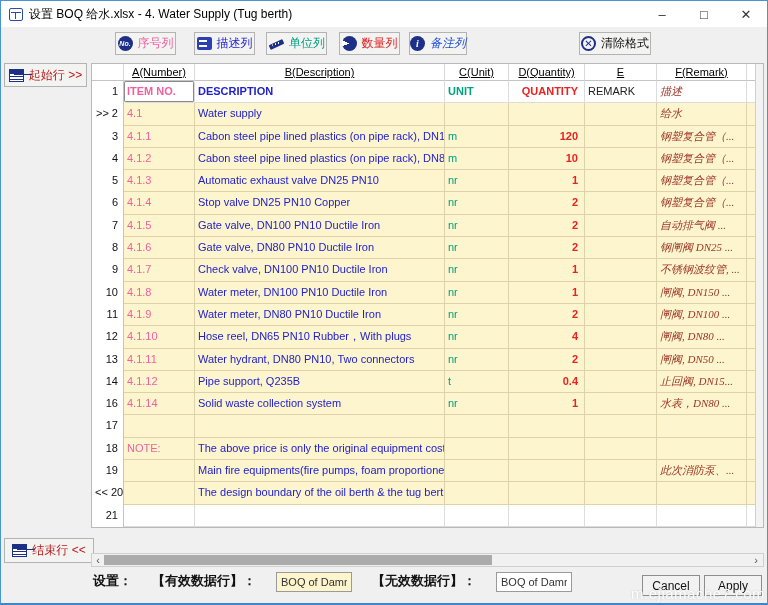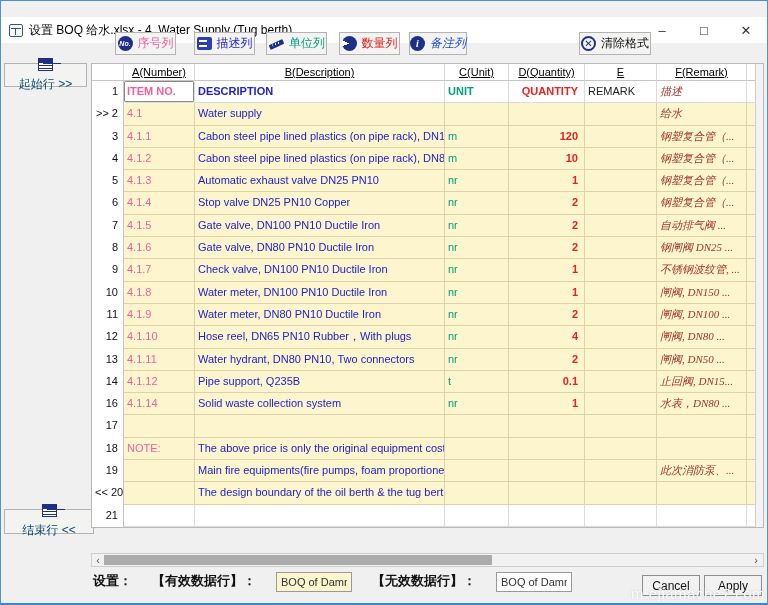--- a/index.html
+++ b/index.html
@@ -2,21 +2,21 @@
 <html><head>
 <meta charset="utf-8">
 <style>
   html,body{margin:0;padding:0;background:#d7d7d7;}
   *{box-sizing:border-box;}
   .window{position:relative;width:768px;height:605px;background:#f0f0f0;
     border:1px solid #4a93d2;border-bottom:2px solid #3c87c8;overflow:hidden;
     font-family:"Liberation Sans","DejaVu Sans",sans-serif;}
   
   .titlebar{position:absolute;top:0;left:0;right:0;height:26px;background:#ffffff;
-    display:flex;align-items:center;margin-top:16px;}
+    display:flex;align-items:center;}
   .app-icon{width:14px;height:13px;margin:0 6px 0 8px;border:1px solid #2a4fa0;border-radius:2px;position:relative;}
   .app-icon:before{content:"";position:absolute;left:1px;right:1px;top:3px;height:1px;background:#2a4fa0;}
   .app-icon:after{content:"";position:absolute;left:5px;top:3px;bottom:1px;width:1px;background:#2a4fa0;}
   .title-text{font-size:12px;color:#000;}
   .win-controls{margin-left:auto;display:flex;height:100%;}
   .win-btn{width:42px;height:100%;display:flex;align-items:center;justify-content:center;
     font-size:13px;color:#333;cursor:default;}
   
   .tbtn{position:absolute;top:31px;height:23px;display:flex;align-items:center;justify-content:center;
     gap:5px;background:#f3f3f2;border:1px solid #b3b3b3;font-size:12px;cursor:default;margin-left:21px;}
@@ -37,21 +37,21 @@
   .ic-ruler:before{content:"";position:absolute;left:1px;top:5px;width:15px;height:5px;background:#1d2f86;
     transform:rotate(-25deg);border-radius:1px;}
   .ic-ruler:after{content:"";position:absolute;left:4px;top:6px;width:8px;height:2px;
     background:repeating-linear-gradient(90deg,#fff 0 1px,transparent 1px 3px);transform:rotate(-25deg);}
   .ic-pie{width:15px;height:15px;border-radius:50%;flex:0 0 auto;
     background:conic-gradient(#1d2f86 0 250deg,#ffffff 250deg 295deg,#1d2f86 295deg 360deg);}
   .ic-clear{width:15px;height:15px;border-radius:50%;border:2px solid #1d2f86;color:#1d2f86;
     display:flex;align-items:center;justify-content:center;font-size:10px;font-weight:bold;flex:0 0 auto;}
   
   .sidebtn{position:absolute;left:3px;display:flex;align-items:center;justify-content:center;gap:5px;
-    background:#f3f3f2;border:1px solid #b3b3b3;font-size:12px;color:#0c4a6e;cursor:default;flex-direction:column;}
+    background:#f3f3f2;border:1px solid #b3b3b3;font-size:12px;color:#b91c1c;cursor:default;}
   .ic-grid{width:15px;height:13px;border:1px solid #1d2f86;background:#fff;position:relative;flex:0 0 auto;}
   .ic-grid:before{content:"";position:absolute;left:0;right:0;top:0;height:4px;background:#1d2f86;}
   .ic-grid:after{content:"";position:absolute;left:0;right:0;top:6px;height:1px;background:#1d2f86;
     box-shadow:0 3px 0 #1d2f86, 4px -2px 0 #1d2f86, 9px -2px 0 #1d2f86;}
   
   .table{position:absolute;left:90px;top:62px;width:673px;background:#fff;border:1px solid #b9b9b9;}
   .thead{display:flex;height:17px;background:#fff;}
   .hcell{font-size:11px;color:#000;text-align:center;line-height:16px;border-right:1px solid #d9d9d9;
     border-bottom:1px solid #c4c4c4;overflow:hidden;white-space:nowrap;text-decoration:underline;}
   .trow{display:flex;height:22.3px;}
@@ -126,21 +126,21 @@
   </div>
   <div class="tbtn" style="left:557px;width:72px;">
     <span class="ic-clear">✕</span>
     <span class="lbl-black">清除格式</span>
   </div>
 
   <div class="sidebtn" style="top:62px;width:83px;height:24px;">
     <span class="ic-grid"></span>
     <span>起始行 &gt;&gt;</span>
   </div>
-  <div class="sidebtn" style="top:508px;width:90px;height:25px;">
+  <div class="sidebtn" style="top:537px;width:90px;height:25px;">
     <span class="ic-grid"></span>
     <span>结束行 &lt;&lt;</span>
   </div>
 
   <div class="table">
     <div class="thead">
         <div class="hcell c0"></div>
         <div class="hcell c1">A(Number)</div>
         <div class="hcell c2">B(Description)</div>
         <div class="hcell c3">C(Unit)</div>
@@ -278,21 +278,21 @@
           <div class="cell c4 col-d">2</div>
           <div class="cell c5 col-e"></div>
           <div class="cell c6 col-f">闸阀, DN50 ...</div>
           <div class="cell c7"></div>
         </div>
         <div class="trow yrow">
           <div class="cell c0">14</div>
           <div class="cell c1 col-a">4.1.12</div>
           <div class="cell c2 col-b">Pipe support, Q235B</div>
           <div class="cell c3 col-c">t</div>
-          <div class="cell c4 col-d">0.1</div>
+          <div class="cell c4 col-d">0.4</div>
           <div class="cell c5 col-e"></div>
           <div class="cell c6 col-f">止回阀, DN15...</div>
           <div class="cell c7"></div>
         </div>
         <div class="trow yrow">
           <div class="cell c0">16</div>
           <div class="cell c1 col-a">4.1.14</div>
           <div class="cell c2 col-b">Solid waste collection system</div>
           <div class="cell c3 col-c">nr</div>
           <div class="cell c4 col-d">1</div>

